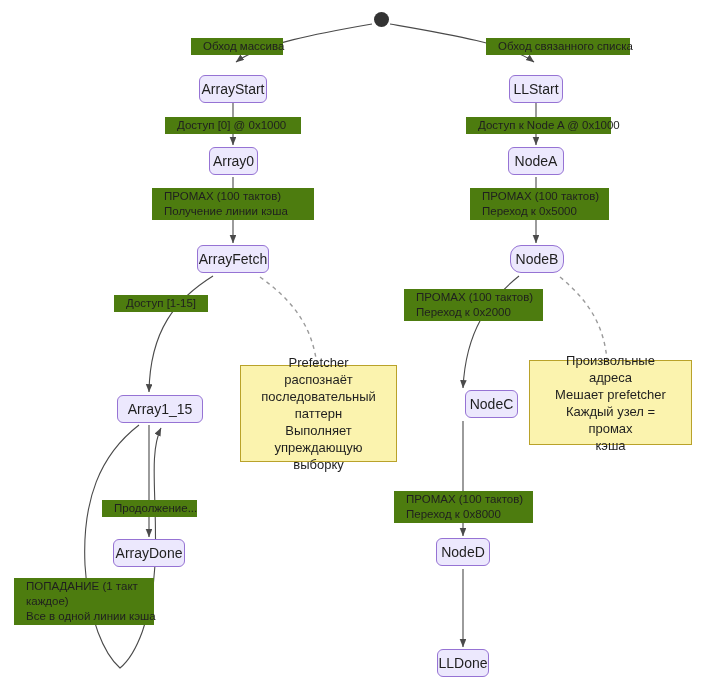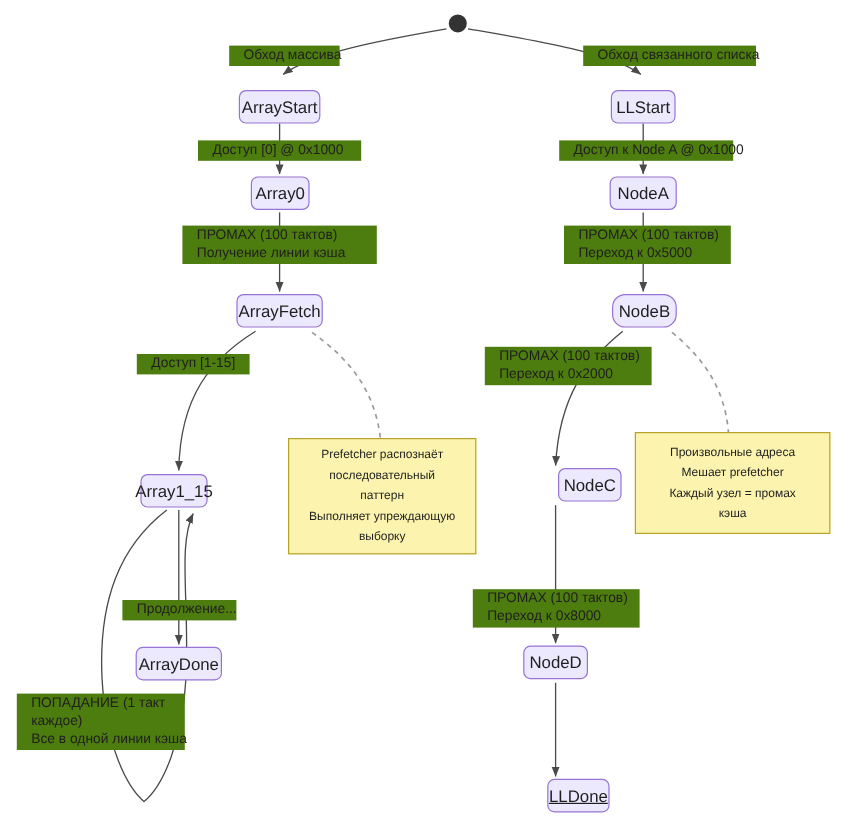--- a/index.html
+++ b/index.html
@@ -78,21 +78,21 @@
     box-sizing: border-box;
   }
 
   
   .note {
     position: absolute;
     box-sizing: border-box;
     background: #fbf3ae;
     border: 1.4px solid #b9a22a;
     color: #1f1f1f;
-    font-size: 10px;
+    font-size: 13px;
     line-height: 17px;
     text-align: center;
     white-space: pre-line;
     display: flex;
     align-items: center;
     justify-content: center;
     padding: 4px 16px;
   }
 </style>
 </head>
@@ -167,35 +167,35 @@
   <div class="edge-label" style="left:394px; top:491px; width:139px;">ПРОМАХ (100 тактов)
 Переход к 0x8000</div>
 
 
   <div class="node" style="left:199px; top:75px; width:68px;">ArrayStart</div>
 
   <div class="node" style="left:209px; top:147px; width:49px;">Array0</div>
 
   <div class="node" style="left:197px; top:245px; width:72px;">ArrayFetch</div>
 
-  <div class="node" style="left:117px; top:395px; width:56px;">Array1_15</div>
+  <div class="node" style="left:117px; top:395px; width:86px;">Array1_15</div>
 
   <div class="node" style="left:113px; top:539px; width:72px;">ArrayDone</div>
 
   <div class="node" style="left:509px; top:75px; width:54px;">LLStart</div>
 
   <div class="node" style="left:508px; top:147px; width:56px;">NodeA</div>
 
   <div class="node" style="left:510px; top:245px; width:54px;border-radius:11px;">NodeB</div>
 
   <div class="node" style="left:437px; top:390px; width:53px;margin-left:28px;">NodeC</div>
 
   <div class="node" style="left:436px; top:538px; width:54px;">NodeD</div>
 
-  <div class="node" style="left:456px; top:649px; width:52px;text-decoration:underline;">LLDone</div>
+  <div class="node" style="left:437px; top:649px; width:52px;">LLDone</div>
 
   <div class="note" style="left:240px; top:365px; width:157px; height:97px;">Prefetcher распознаёт
 последовательный
 паттерн
 Выполняет упреждающую
 выборку</div>
 
   <div class="note" style="left:529px; top:360px; width:163px; height:85px;">Произвольные адреса
 Мешает prefetcher
 Каждый узел = промах

